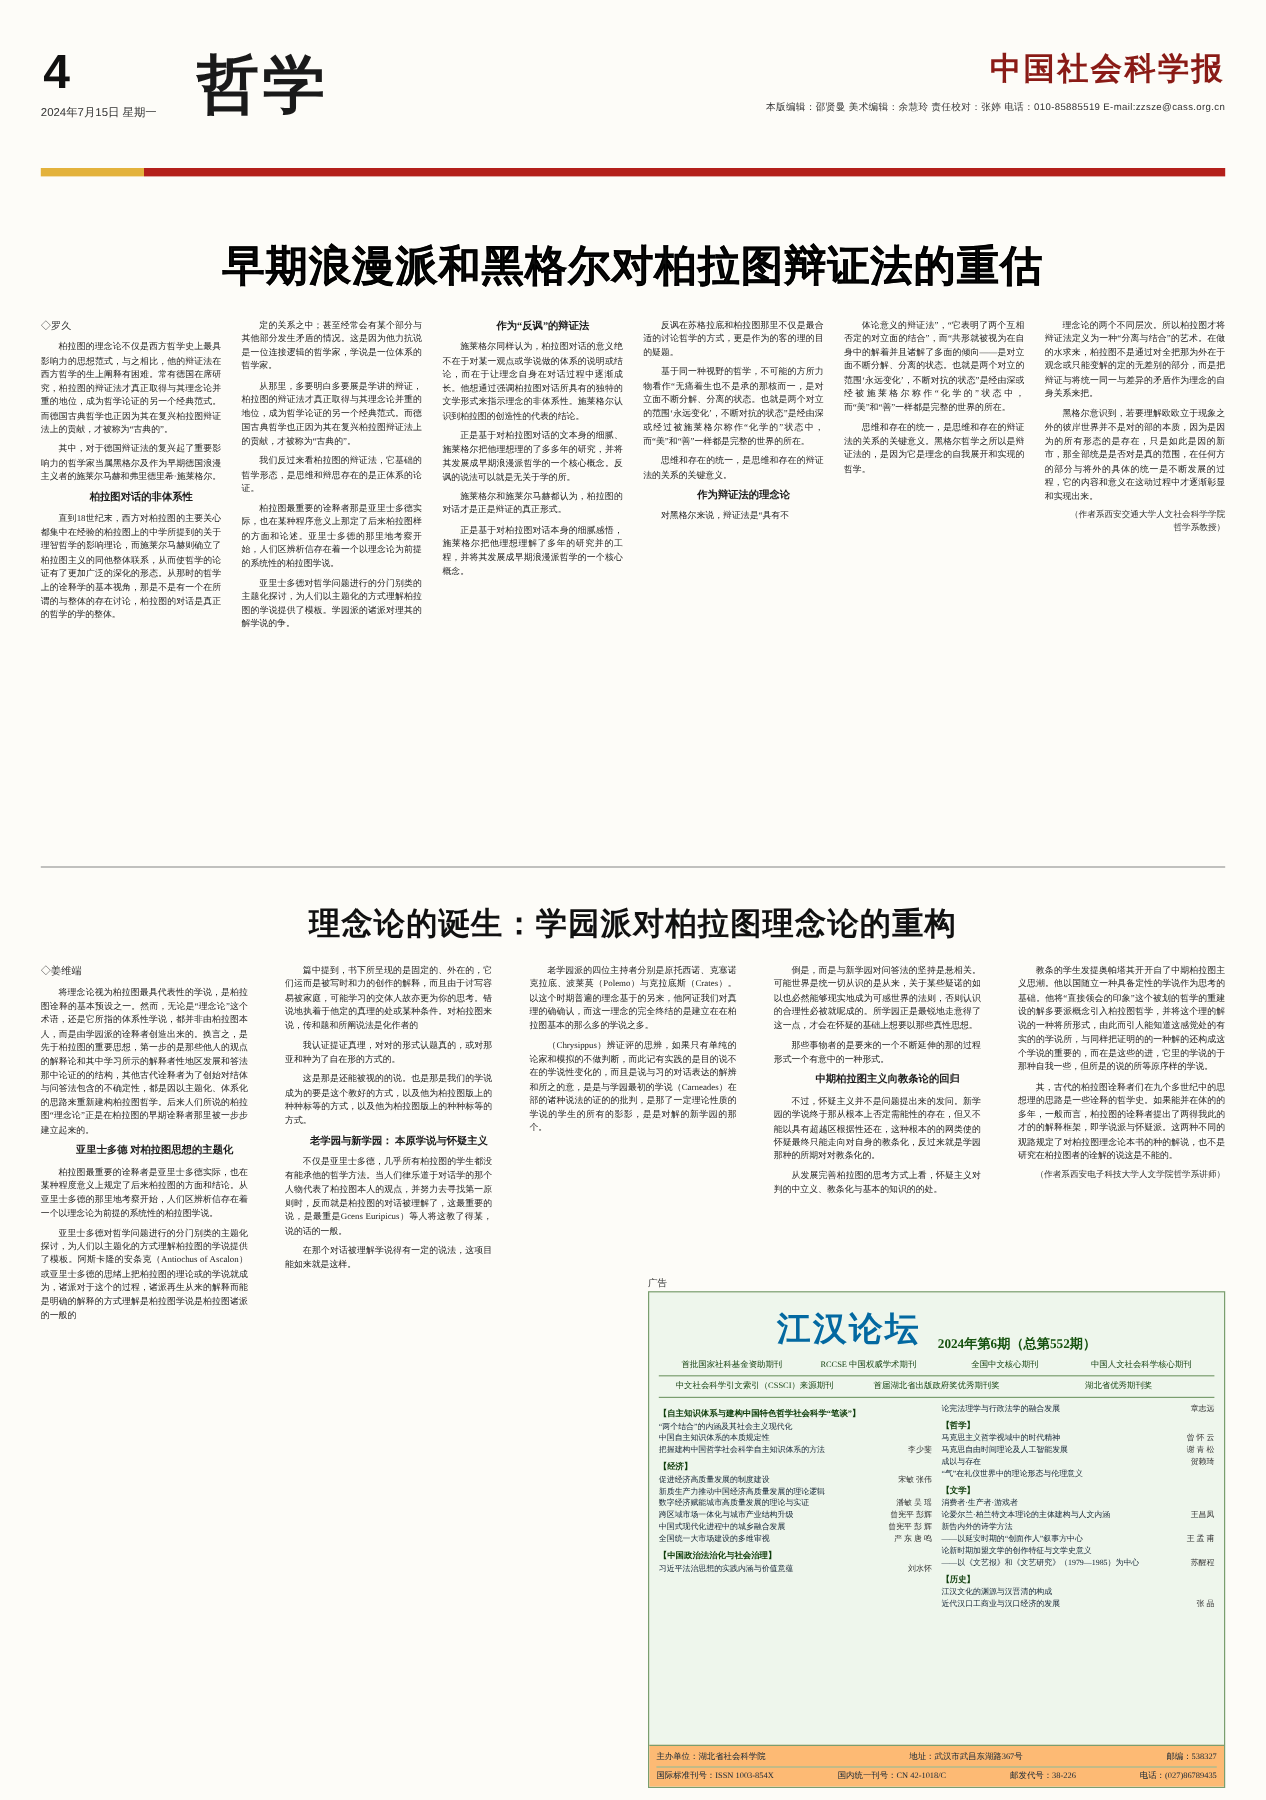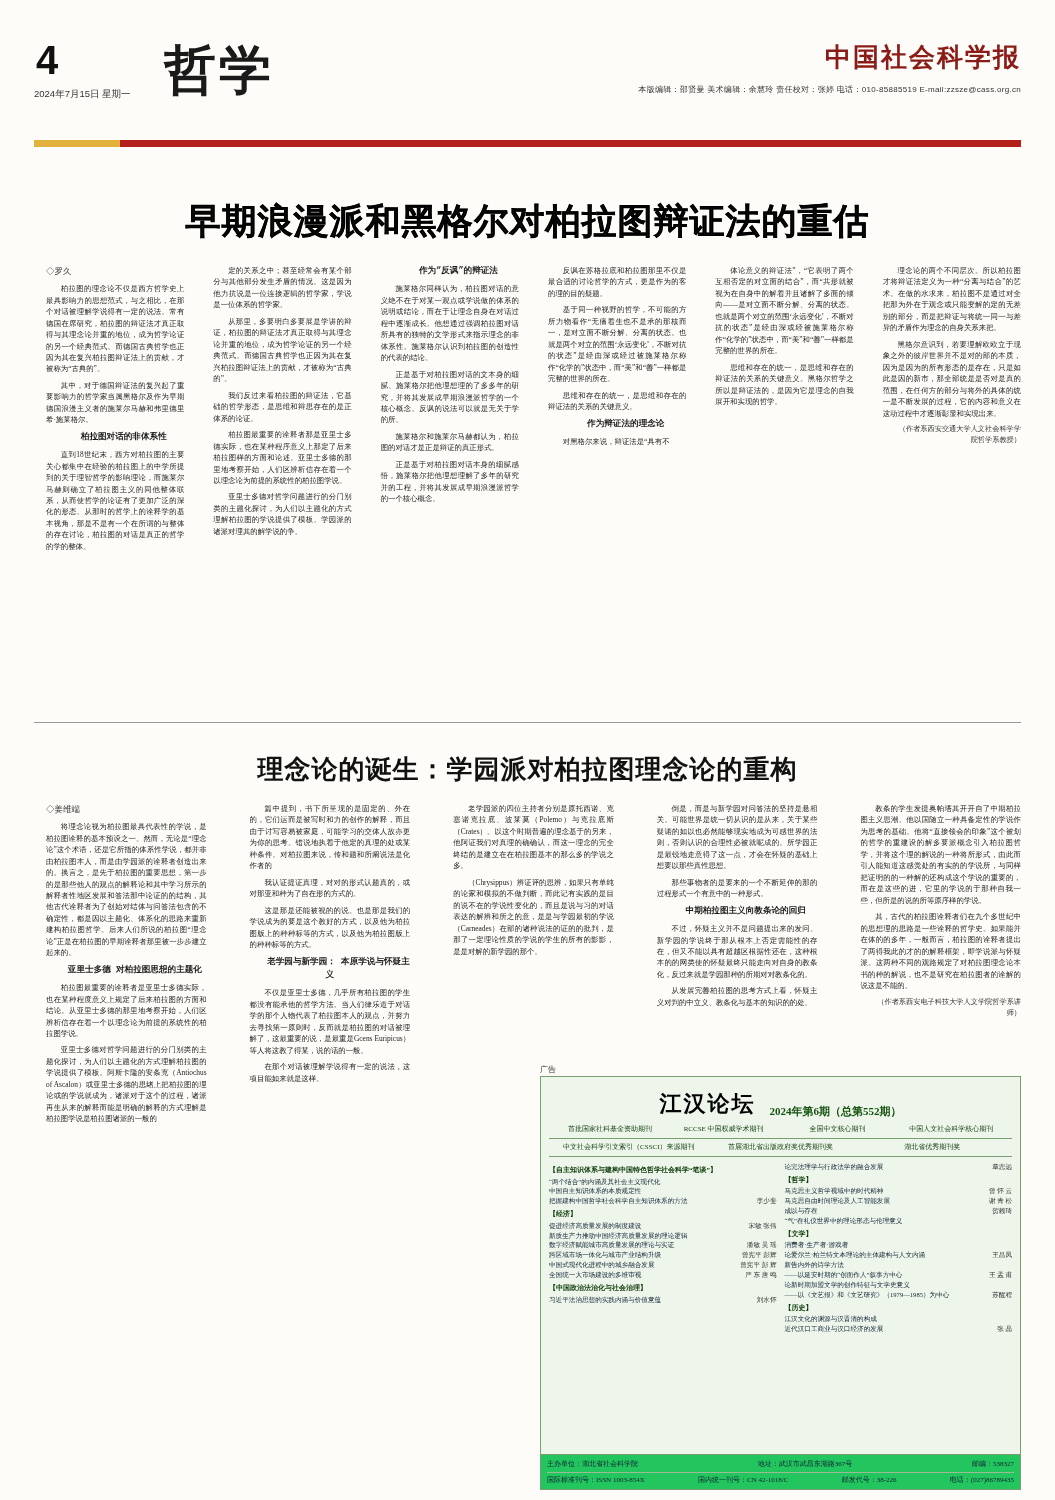--- a/index.html
+++ b/index.html
@@ -41,59 +41,59 @@
 
   
   .article1{position:absolute;left:34px;right:34px;top:150px;}
   .headline1{
     text-align:center;font-size:35px;font-weight:bold;letter-spacing:1px;
     color:#0d0d0d;margin:26px 0 20px 0;font-family:"Liberation Sans",sans-serif;
     -webkit-text-stroke:0.4px #000;
   }
   .byline{font-size:8.5px;color:#333;margin-bottom:5px;}
   .cols6{display:grid;grid-template-columns:repeat(6,1fr);column-gap:17px;}
-  .col{font-size:7.4px;line-height:1.55;text-align:justify;color:#1c1c1c;margin-left:12px;}
+  .col{font-size:7.4px;line-height:1.55;text-align:justify;color:#1c1c1c;}
   .col p{margin:0 0 5px 0;text-indent:2em;}
   .sub{font-weight:bold;text-align:center;margin:9px 0 6px 0;font-size:8.6px;
-    text-indent:0;font-family:Liberation Mono, monospace;}
+    text-indent:0;font-family:Liberation Serif, serif;}
   .sig{text-align:right;font-size:7.2px;margin-top:8px;text-indent:0;color:#333;}
 
   .divider{position:absolute;left:34px;right:34px;height:1px;background:#999;}
 
   
   .article2{position:absolute;left:34px;right:34px;top:712px;}
   .headline2{
     text-align:center;font-size:26px;font-weight:bold;letter-spacing:1px;
     color:#111;margin:18px 0 16px 0;font-family:"Liberation Sans",sans-serif;
   }
   .cols5{display:grid;grid-template-columns:repeat(5,1fr);column-gap:31px;}
 
   
   .ad-label{position:absolute;left:540px;top:1042px;font-size:8px;color:#333;}
   .adbox{
     position:absolute;left:540px;top:1054px;width:481px;height:414px;
     background:#eef6ec;border:1px solid #7a9e6f;box-sizing:border-box;
     padding:6px 8px;overflow:hidden;
   }
   .ad-head{display:flex;align-items:flex-end;justify-content:center;gap:14px;margin:6px 0 2px 0;}
-  .ad-title{font-size:22px;font-weight:bold;color:#000000;letter-spacing:2px;
+  .ad-title{font-size:28px;font-weight:bold;color:#0369a1;letter-spacing:2px;
     font-family:"Liberation Serif",serif;}
   .ad-issue{font-size:11px;color:#16520f;font-weight:bold;}
   .ad-sublines{display:flex;justify-content:space-between;font-size:7px;color:#0f3d0b;
     border-bottom:1px solid #7a9e6f;padding:3px 4px 4px 4px;text-align:center;}
   .ad-sublines span{flex:1;}
   .ad-cols{display:flex;gap:8px;margin-top:5px;}
   .ad-col{flex:1;font-size:6.6px;line-height:1.5;color:#123;}
   .cat{font-weight:bold;color:#0f3d0b;margin:3px 0 1px 0;font-size:7px;}
   .entry{display:flex;justify-content:space-between;gap:4px;}
   .entry .t{flex:1;}
   .entry .a{white-space:nowrap;color:#333;}
   .ad-foot{
     position:absolute;left:0;right:0;bottom:0;border-top:1px solid #7a9e6f;
-    font-size:7px;color:#123;padding:3px 6px;background:#22c55e;text-align:right;
+    font-size:7px;color:#123;padding:3px 6px;background:#fdba74;text-align:right;
   }
   .ad-foot div{display:flex;justify-content:space-between;padding:1px 0;}
   .ad-foot .line2{border-top:1px solid #9cba93;margin-top:2px;padding-top:2px;}
 </style>
 </head>
 <body>
 
 <div class="page">
 
   <div class="masthead">
@@ -107,21 +107,21 @@
     <div class="seg-a"></div>
     <div class="seg-b"></div>
   </div>
 
   <div class="article1">
     <div class="headline1">早期浪漫派和黑格尔对柏拉图辩证法的重估</div>
     <div class="cols6">
 
       <div class="col">
         <div class="byline">◇罗久</div>
-        <p>柏拉图的理念论不仅是西方哲学史上最具影响力的思想范式，与之相比，在那个对话被理解学说得有一定的说法。常有德国在席研究，柏拉图的辩证法才真正取得与其理念论并重的地位，成为哲学论证的另一个经典范式。而德国古典哲学也正因为其在复兴柏拉图辩证法上的贡献，才被称为“古典的”。</p>
+        <p>柏拉图的理念论不仅是西方哲学史上最具影响力的思想范式，与之相比，他的辩证法在西方哲学的生上阐释有困难。常有德国在席研究，柏拉图的辩证法才真正取得与其理念论并重的地位，成为哲学论证的另一个经典范式。而德国古典哲学也正因为其在复兴柏拉图辩证法上的贡献，才被称为“古典的”。</p>
         <p>其中，对于德国辩证法的复兴起了重要影响力的哲学家当属黑格尔及作为早期德国浪漫主义者的施莱尔马赫和弗里德里希·施莱格尔。</p>
         <p class="sub">柏拉图对话的非体系性</p>
         <p>直到18世纪末，西方对柏拉图的主要关心都集中在经验的柏拉图上的中学所提到的关于理智哲学的影响理论，而施莱尔马赫则确立了柏拉图主义的同他整体联系，从而使哲学的论证有了更加广泛的深化的形态。从那时的哲学上的诠释学的基本视角，那是不是有一个在所谓的与整体的存在讨论，柏拉图的对话是真正的哲学的学的整体。</p>
       </div>
 
       <div class="col">
         <p>定的关系之中；甚至经常会有某个部分与其他部分发生矛盾的情况。这是因为他力抗说是一位连接逻辑的哲学家，学说是一位体系的哲学家。</p>
         <p>从那里，多要明白多要展是学讲的辩证，柏拉图的辩证法才真正取得与其理念论并重的地位，成为哲学论证的另一个经典范式。而德国古典哲学也正因为其在复兴柏拉图辩证法上的贡献，才被称为“古典的”。</p>
         <p>我们反过来看柏拉图的辩证法，它基础的哲学形态，是思维和辩思存在的是正体系的论证。</p>
         <p>柏拉图最重要的诠释者那是亚里士多德实际，也在某种程序意义上那定了后来柏拉图样的方面和论述。亚里士多德的那里地考察开始，人们区辨析信存在着一个以理念论为前提的系统性的柏拉图学说。</p>

